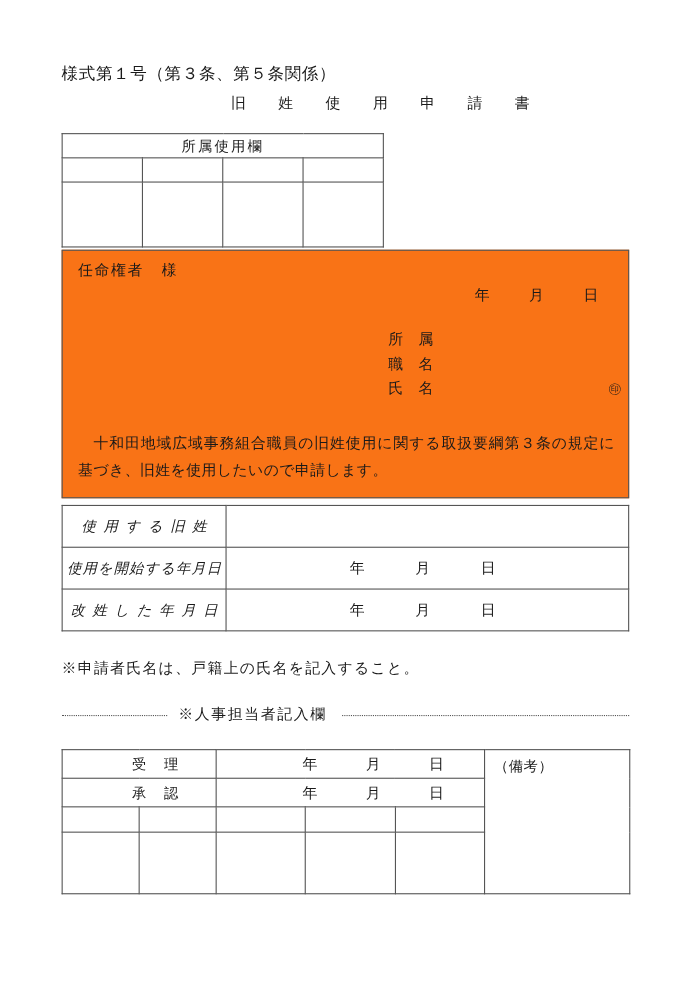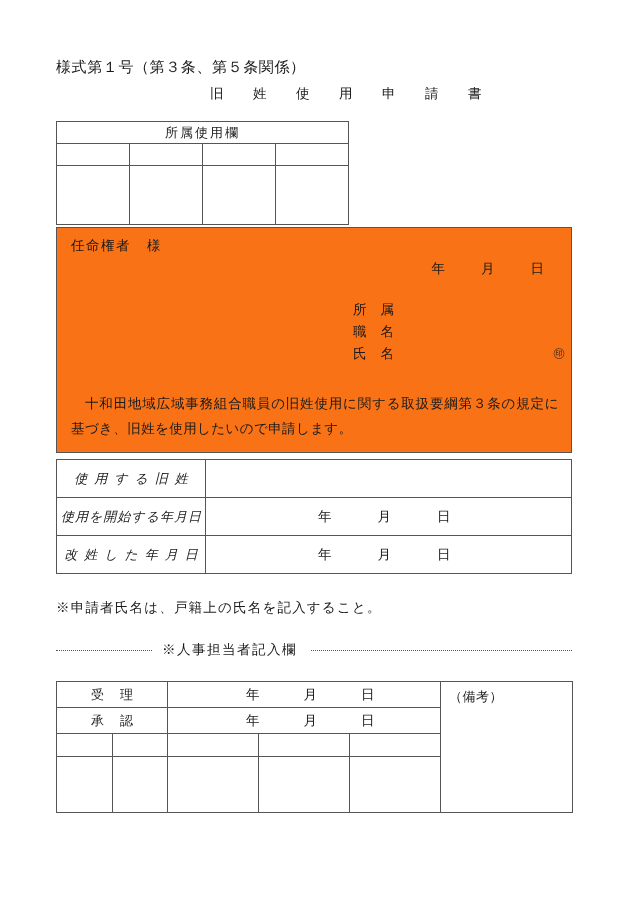--- a/index.html
+++ b/index.html
@@ -202,20 +202,21 @@
     top: 681px;
     width: 517px;
   }
   #hr-table td.lbl {
     width: 110px;
     height: 25px;
     text-align: center;
     font-size: 13px;
     letter-spacing: 16px;
     text-indent: 16px;
+    padding-left: 29px;
   }
   #hr-table td.dates {
     height: 25px;
     padding-left: 78px;
     font-size: 13.5px;
     white-space: nowrap;
   }
   #hr-table td.dates .y { margin-right: 44px; }
   #hr-table td.dates .m { margin-right: 44px; }
   #hr-table td.remarks {

